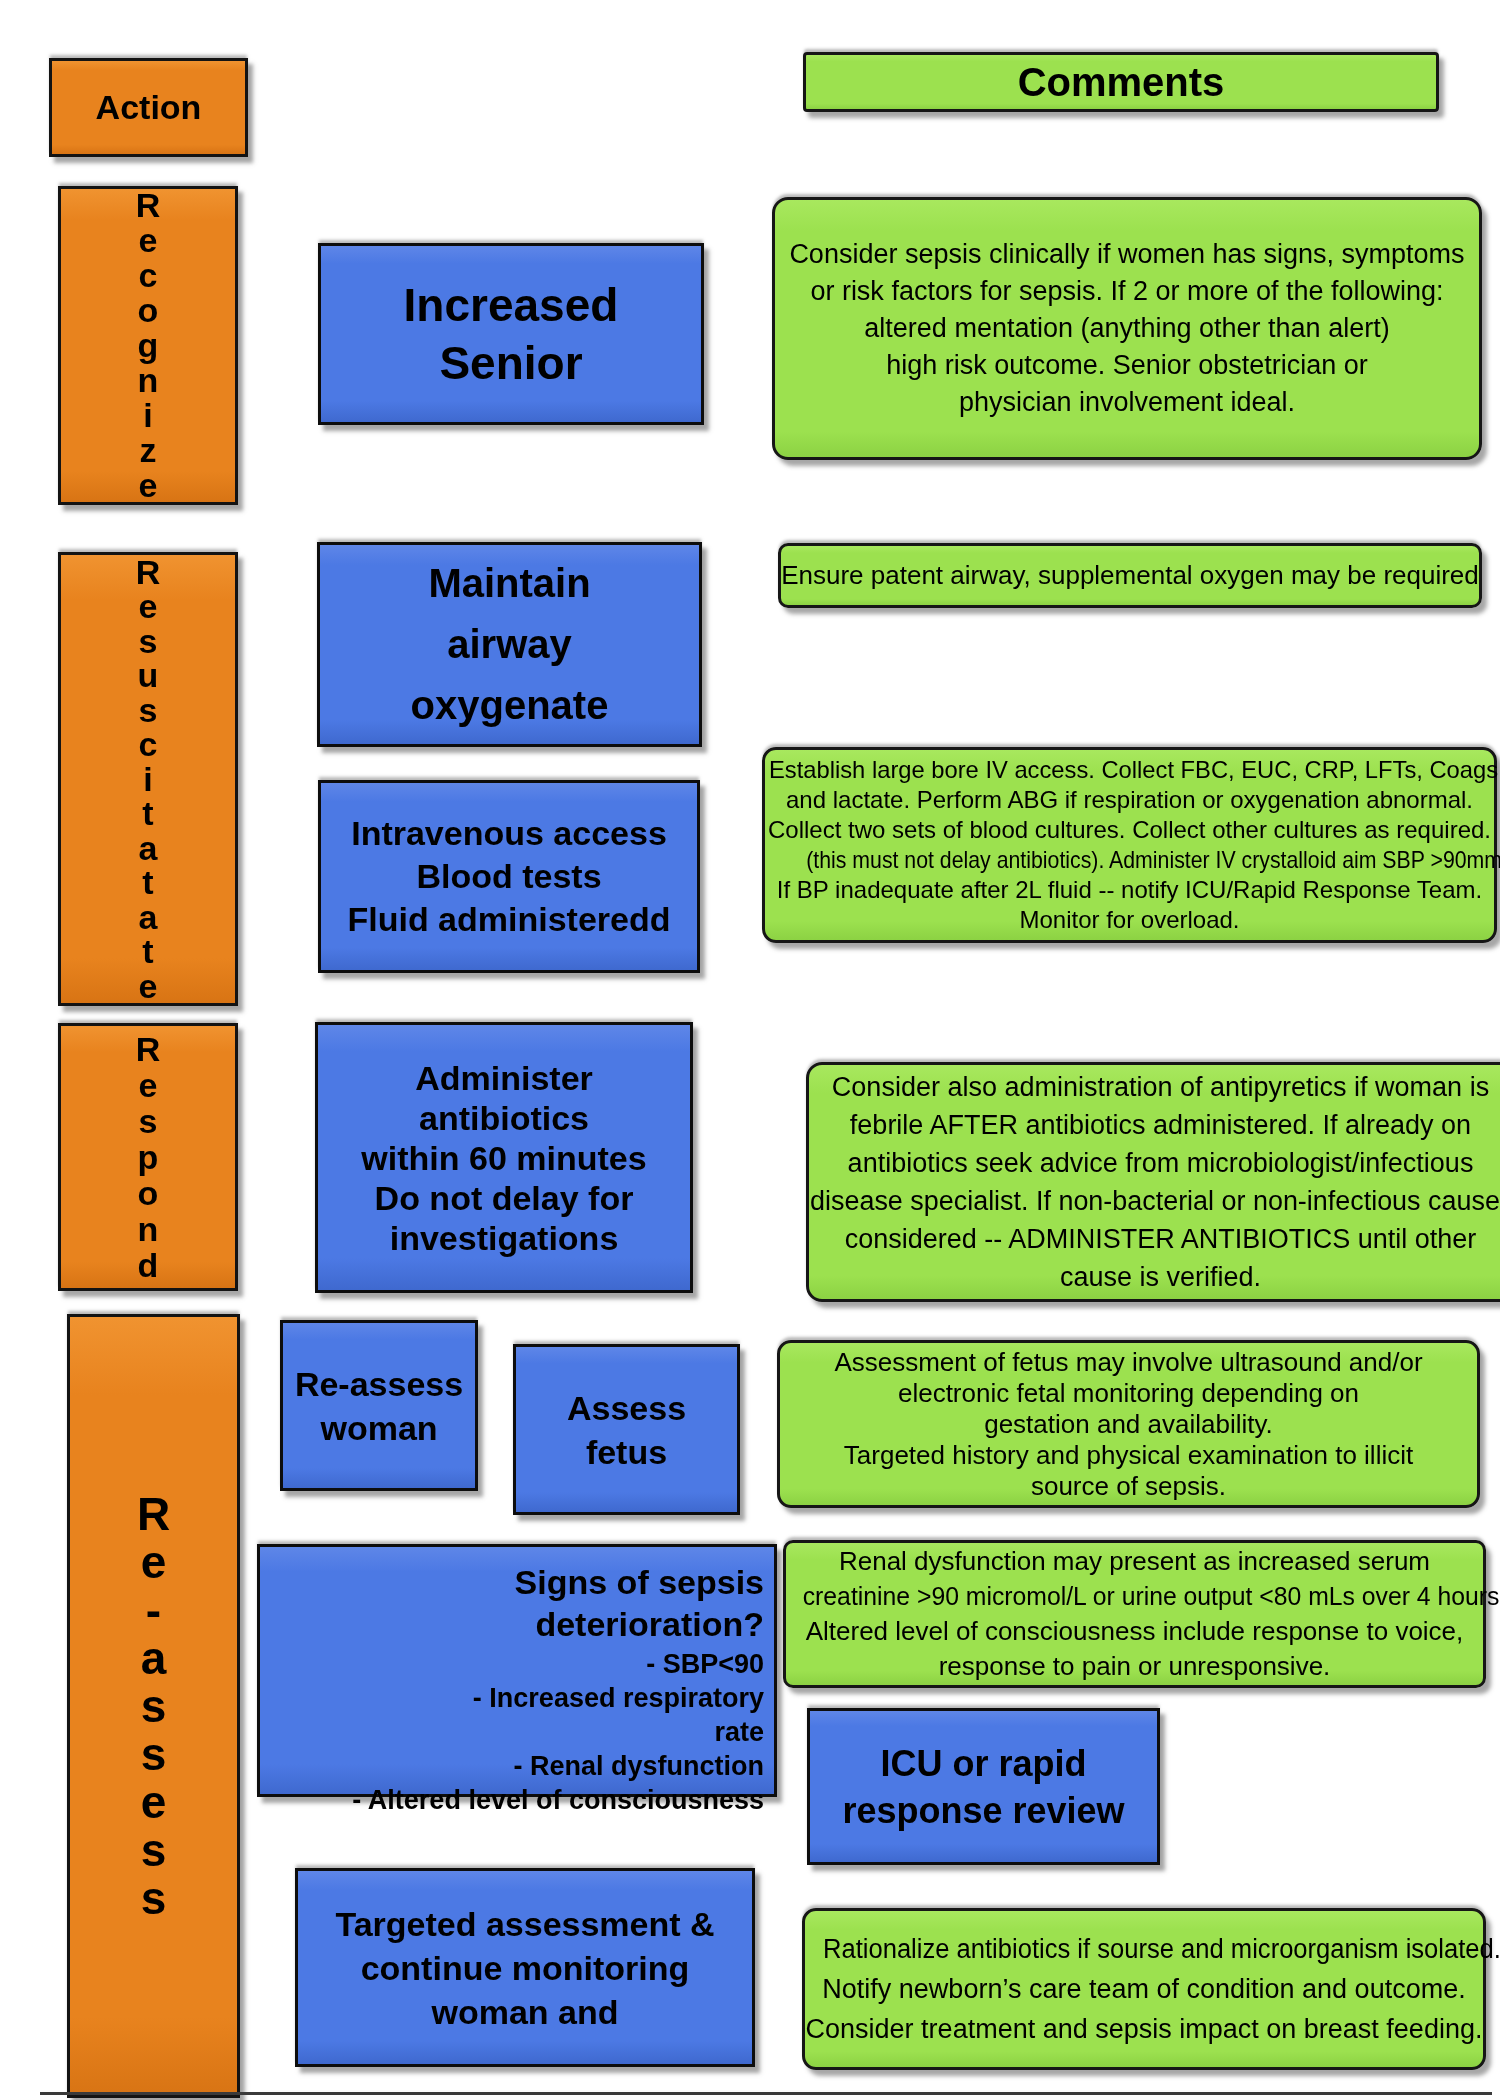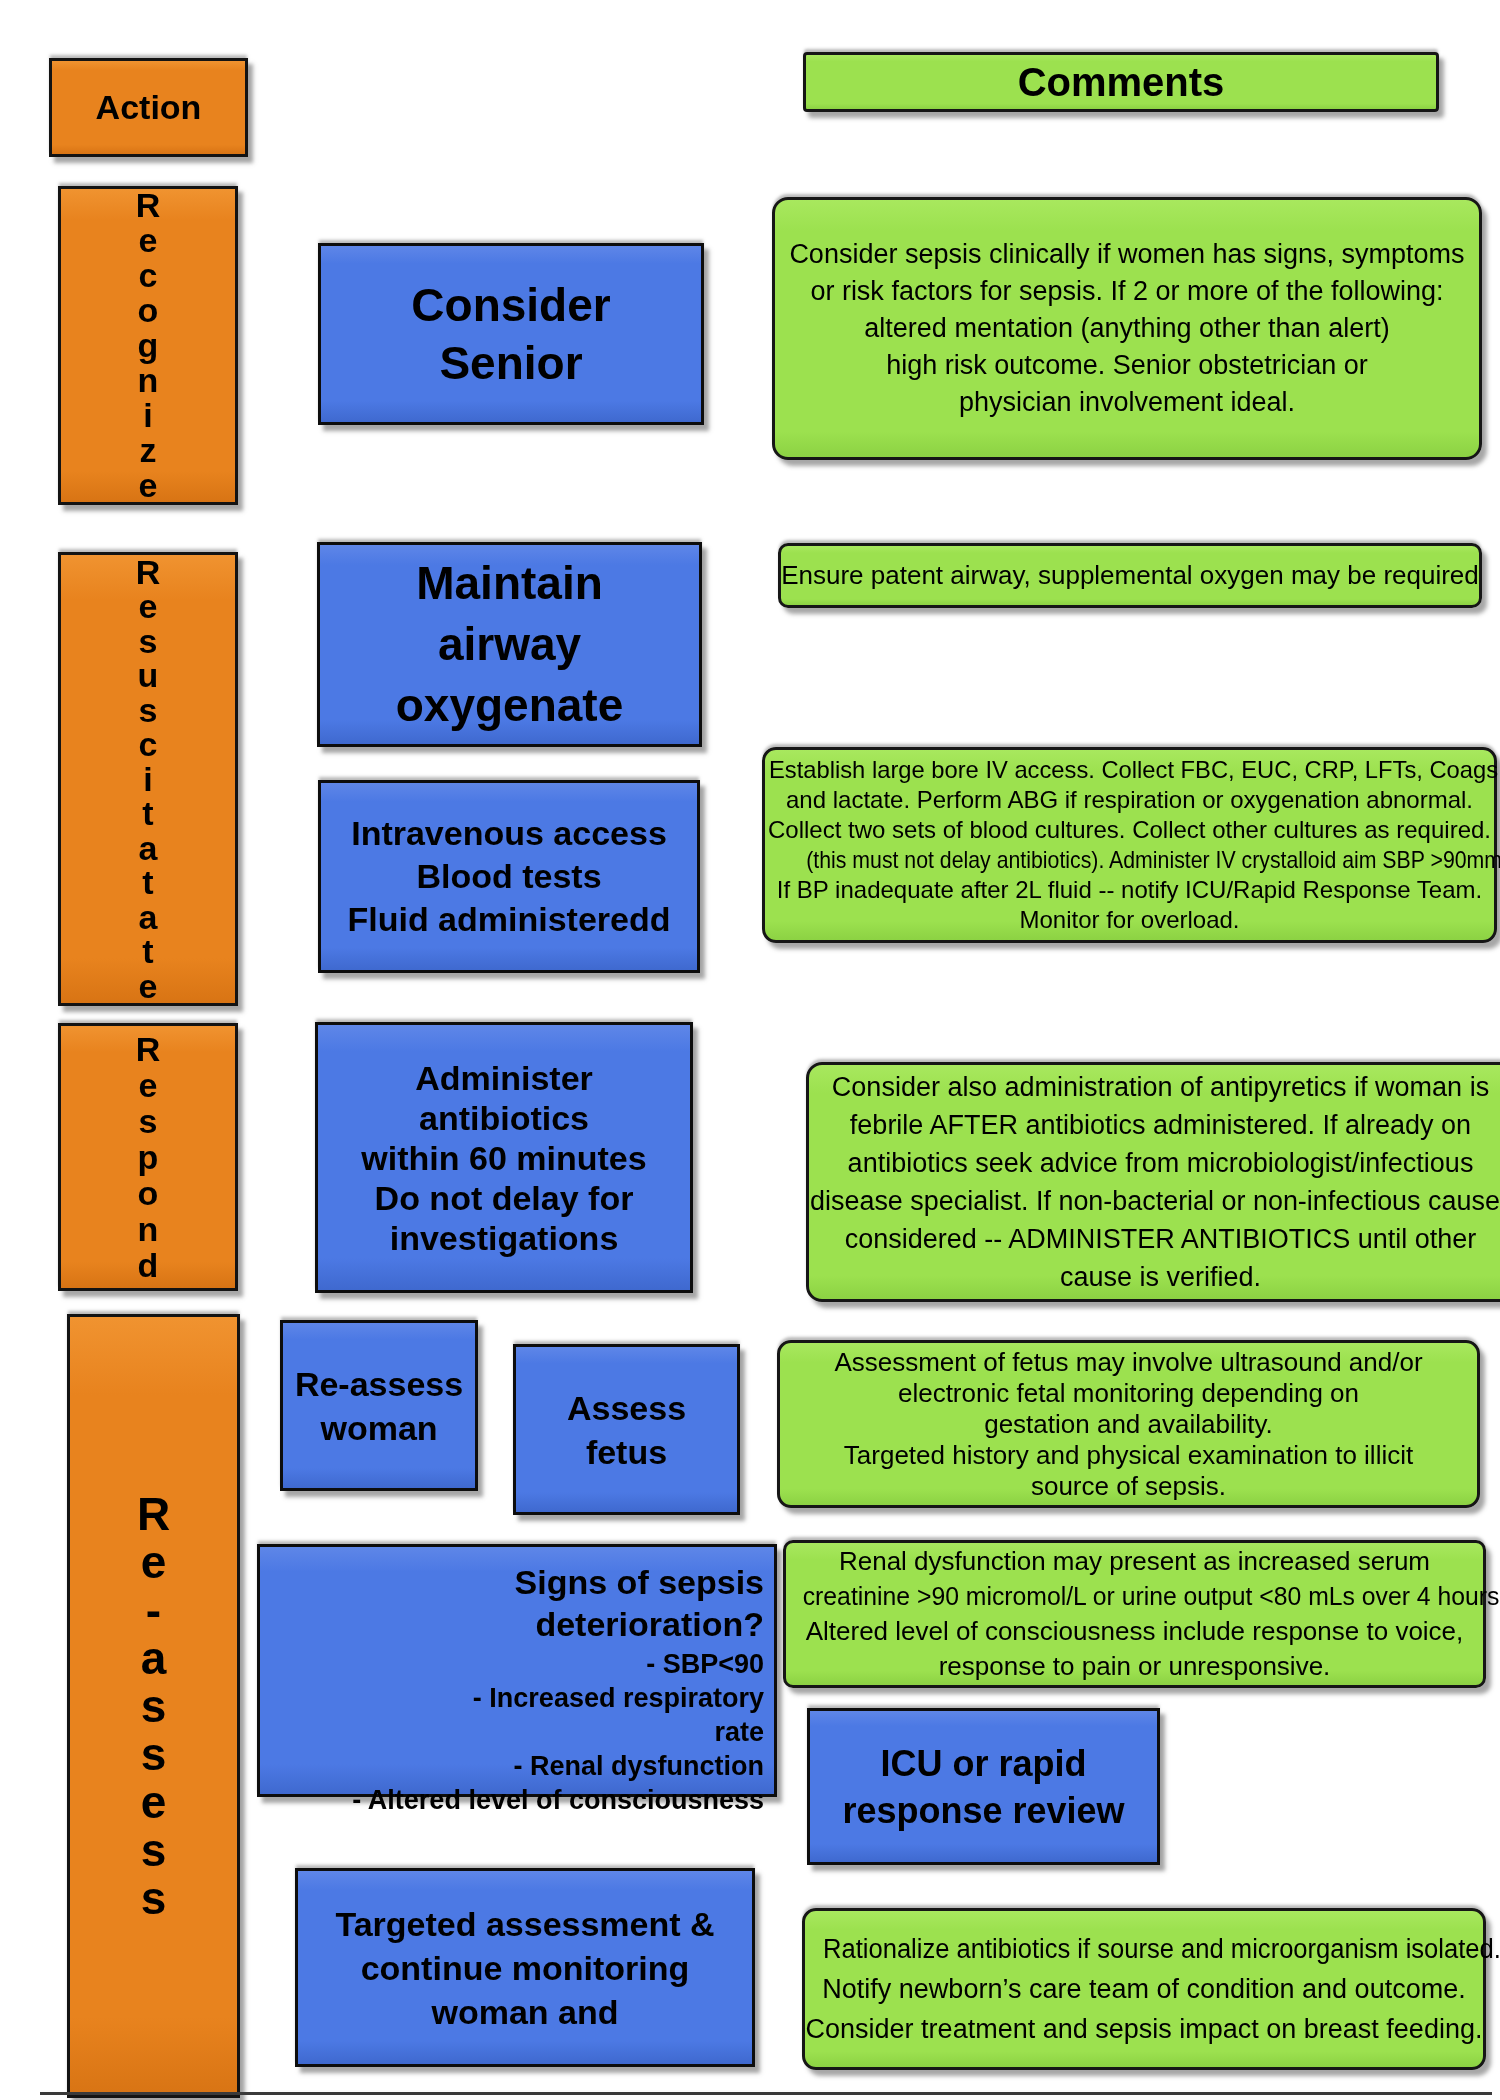--- a/index.html
+++ b/index.html
@@ -39,21 +39,21 @@
   #comments-header{left:795px;top:52px;width:636px;height:60px;border-radius:4px;font-weight:bold;font-size:40px;margin-left:8px;}
 
   
   #bar-recognize{left:58px;top:186px;width:180px;height:319px;}
   #bar-resuscitate{left:58px;top:552px;width:180px;height:454px;line-height:34.5px;}
   #bar-respond{left:58px;top:1023px;width:180px;height:268px;line-height:36px;}
   #bar-reassess{left:67px;top:1314px;width:173px;height:784px;font-size:46px;line-height:48px;}
 
   
   #recognize-sepsis{left:318px;top:243px;width:386px;height:182px;font-size:46px;line-height:58px;}
-  #maintain-airway{left:317px;top:542px;width:385px;height:205px;font-size:46px;line-height:61px;}
+  #maintain-airway{left:317px;top:542px;width:385px;height:205px;font-size:40px;line-height:61px;}
   #iv-access{left:318px;top:780px;width:382px;height:193px;font-size:34px;line-height:43px;}
   #administer{left:315px;top:1022px;width:378px;height:271px;font-size:34px;line-height:40px;}
   #reassess-woman{left:280px;top:1320px;width:198px;height:171px;font-size:34px;line-height:44px;}
   #assess-fetus{left:513px;top:1320px;width:227px;height:171px;font-size:34px;line-height:44px;margin-top:24px;}
   #signs-box{left:257px;top:1544px;width:520px;height:253px;justify-content:flex-start;padding:14px 10px 10px 16px;}
   #signs-box .title{font-size:34px;line-height:42px;}
   #signs-box .bullets{font-size:27px;line-height:34px;margin-top:2px;}
   #signs-box .bullets .ln{padding-left:46px;}
   #signs-box .bullets .ln:nth-child(3){padding-left:72px;}
   #icu-box{left:807px;top:1708px;width:353px;height:157px;font-size:36px;line-height:47px;}
@@ -121,21 +121,21 @@
     <div class="ln">-</div>
     <div class="ln">a</div>
     <div class="ln">s</div>
     <div class="ln">s</div>
     <div class="ln">e</div>
     <div class="ln">s</div>
     <div class="ln">s</div>
   </div>
 
 <div class="abs bbox shadowbox fit" id="recognize-sepsis">
-    <div class="ln">Consider</div>
+    <div class="ln">Increased</div>
     <div class="ln">Senior</div>
   </div>
 <div class="abs bbox shadowbox fit" id="maintain-airway">
     <div class="ln">Maintain</div>
     <div class="ln">airway</div>
     <div class="ln">oxygenate</div>
   </div>
 <div class="abs bbox shadowbox fit" id="iv-access">
     <div class="ln">Intravenous access</div>
     <div class="ln">Blood tests</div>

